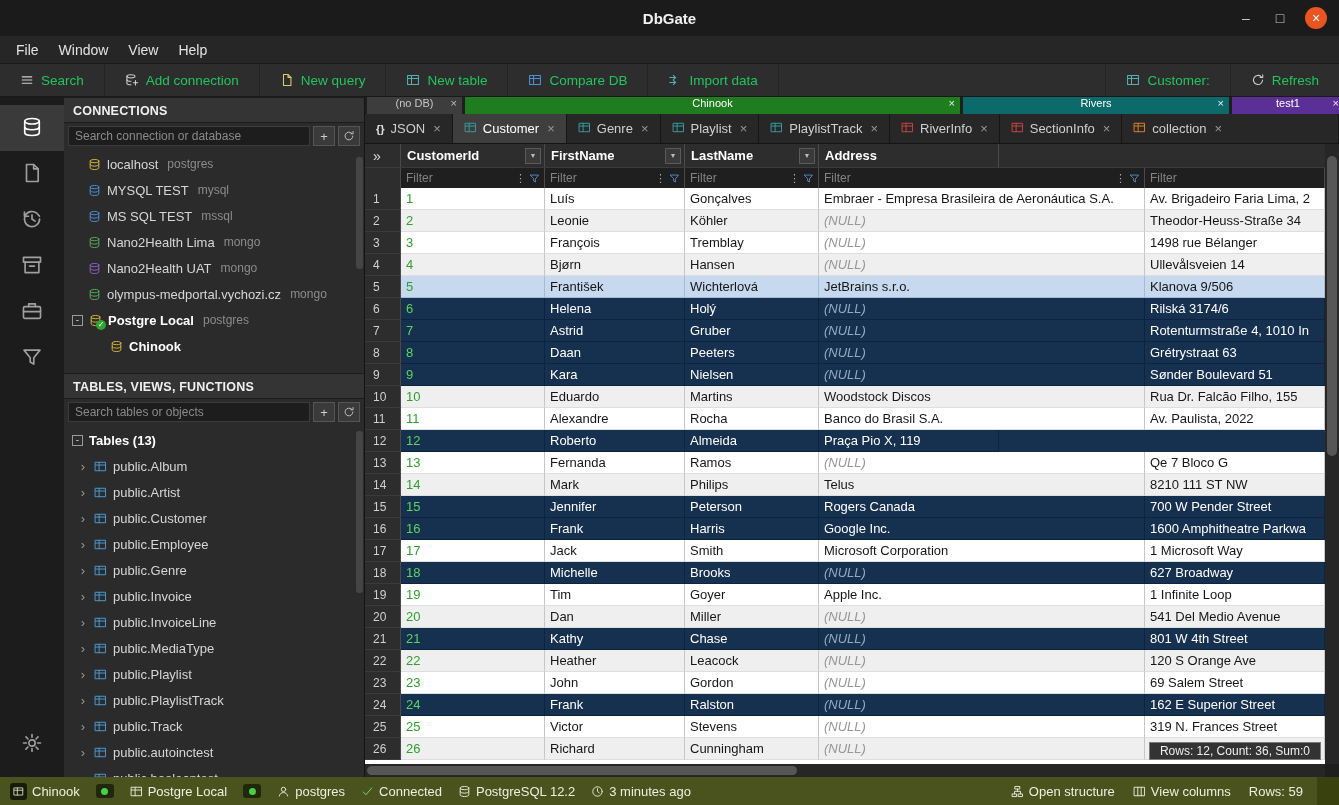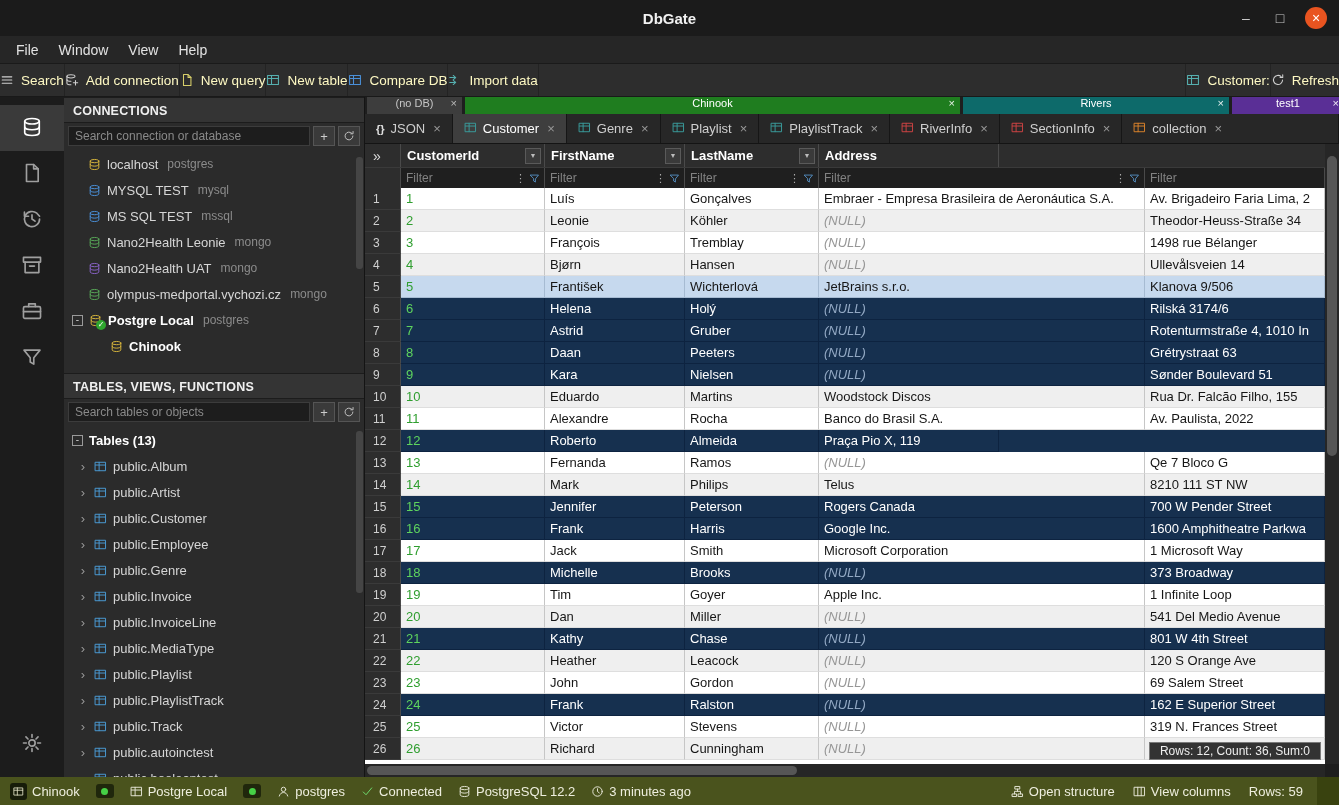--- a/index.html
+++ b/index.html
@@ -13,21 +13,21 @@
 .win-controls{margin-left:auto;display:flex;align-items:center;gap:16px;padding-right:12px;position:relative;z-index:1}
 .win-btn{color:#c8c8c8;font-size:14px;min-width:18px;text-align:center}
 .win-btn.close{background:#e95420;color:#fff;border-radius:50%;width:22px;height:22px;line-height:22px;font-size:14px}
 
 
 .menubar{height:28px;background:#262626;display:flex;align-items:center;padding-left:6px;border-bottom:1px solid #1a1a1a;flex:0 0 auto}
 .menu-item{padding:0 10px;font-size:14px;color:#e2e2e2;line-height:28px}
 .toolbar{height:33px;background:#2d2d2d;display:flex;align-items:stretch;border-bottom:1px solid #191919;flex:0 0 auto}
 .toolbar-left{display:flex}
 .toolbar-right{margin-left:auto;display:flex}
-.tb-btn{display:flex;align-items:center;gap:7px;padding:0 0;border-right:1px solid #232323;color:#fef9c3;font-size:13.5px}
+.tb-btn{display:flex;align-items:center;gap:7px;padding:0 20px;border-right:1px solid #232323;color:#22c55e;font-size:13.5px}
 .toolbar-right .tb-btn{border-right:none;border-left:1px solid #232323}
 .tb-ic{display:flex;align-items:center}
 
 
 .main{flex:1;display:flex;min-height:0}
 .iconbar{width:64px;background:#1c1c1c;display:flex;flex-direction:column;padding-top:8px;flex:0 0 auto}
 .ib-item{height:46px;display:flex;align-items:center;justify-content:center;color:#9f9f9f}
 .ib-item.active{background:#3a3a3a;color:#fff}
 .ib-bottom{margin-top:auto;padding-bottom:10px}
 
@@ -308,21 +308,21 @@
               <span class="tree-type">mssql</span>
             </div>
             <div class="tree-row" style="padding-left:24px">
               <span class="tree-ic">
                 <svg width="13" height="13" viewBox="0 0 16 16" fill="none" stroke="#58a958" stroke-width="1.2" stroke-linecap="round" stroke-linejoin="round">
                   <ellipse cx="8" cy="3.8" rx="5.3" ry="2"></ellipse>
                   <path d="M2.7 3.8v8.4c0 1.1 2.4 2 5.3 2s5.3-.9 5.3-2V3.8"></path>
                   <path d="M2.7 8c0 1.1 2.4 2 5.3 2s5.3-.9 5.3-2"></path>
                 </svg>
               </span>
-              <span class="tree-label">Nano2Health Leonie</span>
+              <span class="tree-label">Nano2Health Lima</span>
               <span class="tree-type">mongo</span>
             </div>
             <div class="tree-row" style="padding-left:24px">
               <span class="tree-ic">
                 <svg width="13" height="13" viewBox="0 0 16 16" fill="none" stroke="#8a63c9" stroke-width="1.2" stroke-linecap="round" stroke-linejoin="round">
                   <ellipse cx="8" cy="3.8" rx="5.3" ry="2"></ellipse>
                   <path d="M2.7 3.8v8.4c0 1.1 2.4 2 5.3 2s5.3-.9 5.3-2V3.8"></path>
                   <path d="M2.7 8c0 1.1 2.4 2 5.3 2s5.3-.9 5.3-2"></path>
                 </svg>
               </span>
@@ -796,21 +796,21 @@
               <div class="g-c" style="width:134px">Smith</div>
               <div class="g-c" style="width:326px">Microsoft Corporation</div>
               <div class="g-c" style="width:180px">1 Microsoft Way</div>
             </div>
             <div class="g-row sel">
               <div class="g-num">18</div>
               <div class="g-c id" style="width:144px">18</div>
               <div class="g-c" style="width:140px">Michelle</div>
               <div class="g-c" style="width:134px">Brooks</div>
               <div class="g-c nul" style="width:326px">(NULL)</div>
-              <div class="g-c" style="width:180px">373 Broadway</div>
+              <div class="g-c" style="width:180px">627 Broadway</div>
             </div>
             <div class="g-row">
               <div class="g-num">19</div>
               <div class="g-c id" style="width:144px">19</div>
               <div class="g-c" style="width:140px">Tim</div>
               <div class="g-c" style="width:134px">Goyer</div>
               <div class="g-c" style="width:326px">Apple Inc.</div>
               <div class="g-c" style="width:180px">1 Infinite Loop</div>
             </div>
             <div class="g-row even">

